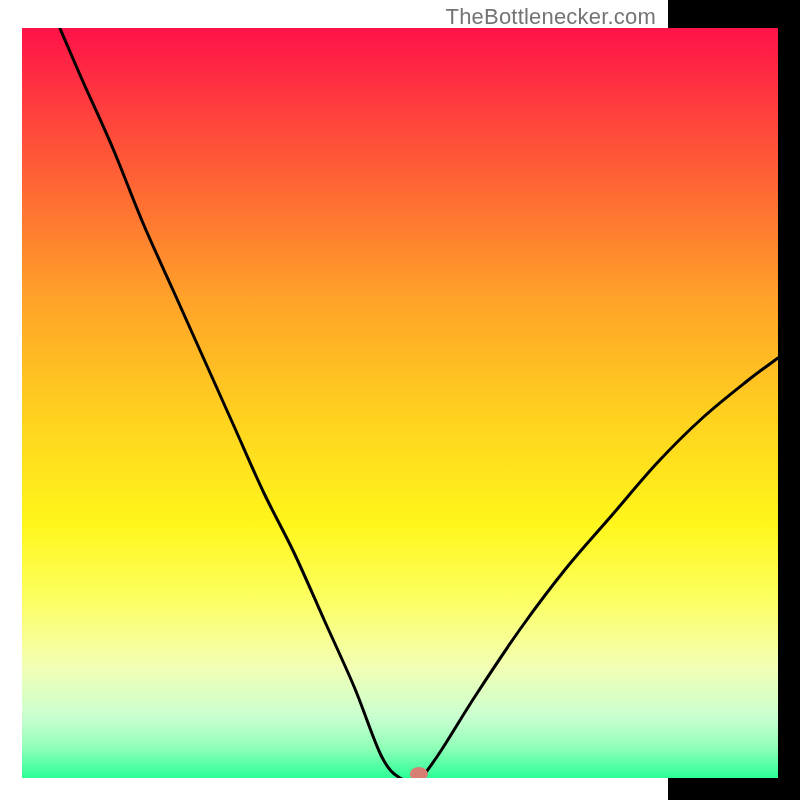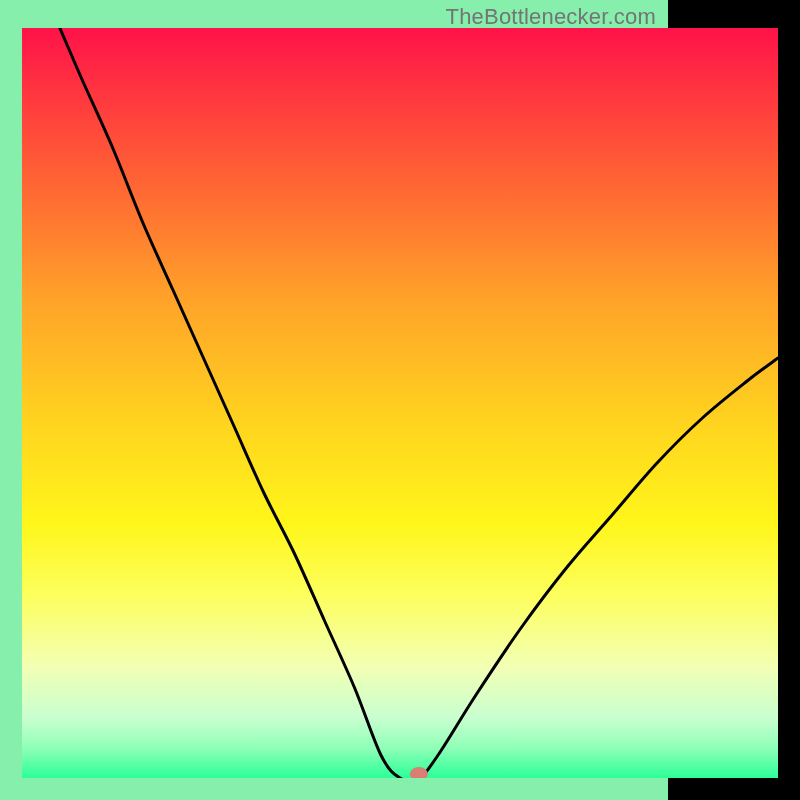--- a/index.html
+++ b/index.html
@@ -8,21 +8,21 @@
     width: 800px;
     height: 800px;
     background: #000;
     font-family: Arial, Helvetica, sans-serif;
     overflow: hidden;
   }
   .frame {
     position: relative;
     width: 668px;
     height: 800px;
-    background: #86efac;
+    background: #ffffff;
   }
   .watermark {
     position: absolute;
     top: 4px;
     right: 12px;
     color: #747474;
     font-size: 22px;
     font-weight: 500;
     letter-spacing: 0.2px;
     z-index: 3;

